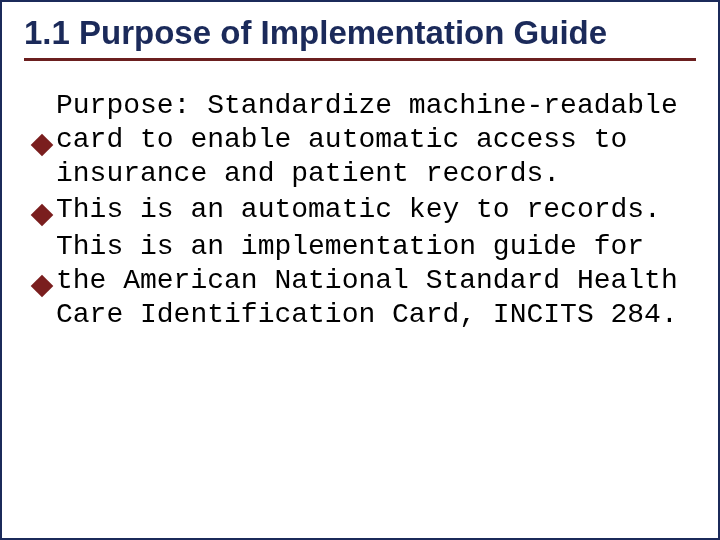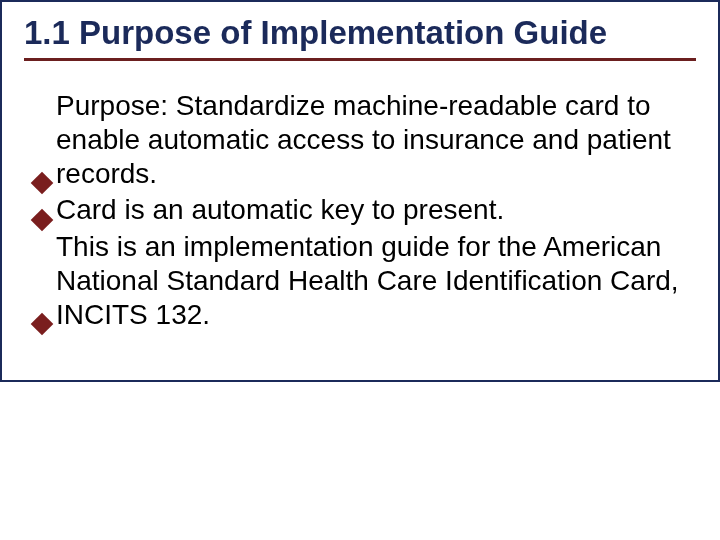--- a/index.html
+++ b/index.html
@@ -7,21 +7,21 @@
     padding: 0;
     width: 720px;
     height: 540px;
     background: #fff;
     font-family: Arial, Helvetica, sans-serif;
     overflow: hidden;
   }
   .slide {
     box-sizing: border-box;
     width: 720px;
-    height: 382px;
+    height: 540px;
     border: 2px solid #1b2a5a;
     padding: 12px 22px 20px 22px;
     position: relative;
   }
   .title {
     font-size: 33px;
     font-weight: bold;
     color: #1b2a5a;
     margin: 0 0 6px 0;
     line-height: 1.15;
@@ -29,22 +29,23 @@
   .rule {
     border: none;
     border-top: 3px solid #6b1f1f;
     margin: 4px 0 28px 0;
   }
   .body {
     padding-left: 10px;
   }
   .bullet-item {
     display: flex;
-    align-items: flex-end;
+    align-items: center;
     margin-bottom: 2px;
+    font-family: Liberation Mono, monospace;
   }
   .diamond {
     flex: 0 0 auto;
     width: 16px;
     height: 16px;
     background: #7a1e1e;
     transform: rotate(45deg);
     margin-top: 10px;
     margin-right: 8px;
   }
@@ -63,23 +64,23 @@
   <hr class="rule">
   <div class="body">
 
     <div class="bullet-item">
       <div class="diamond"></div>
       <div class="bullet-text">Purpose:  Standardize machine-readable card to enable automatic access to insurance and patient records.</div>
     </div>
 
     <div class="bullet-item">
       <div class="diamond"></div>
-      <div class="bullet-text">Card is an automatic key to present.</div>
+      <div class="bullet-text">This is an automatic key to records.</div>
     </div>
 
 
     <div class="bullet-item">
       <div class="diamond"></div>
-      <div class="bullet-text">This is an implementation guide for the American National Standard Health Care Identification Card, INCITS 132.</div>
+      <div class="bullet-text">This is an implementation guide for the American National Standard Health Care Identification Card, INCITS 284.</div>
     </div>
 
   </div>
 </div>
 
 </body></html>

